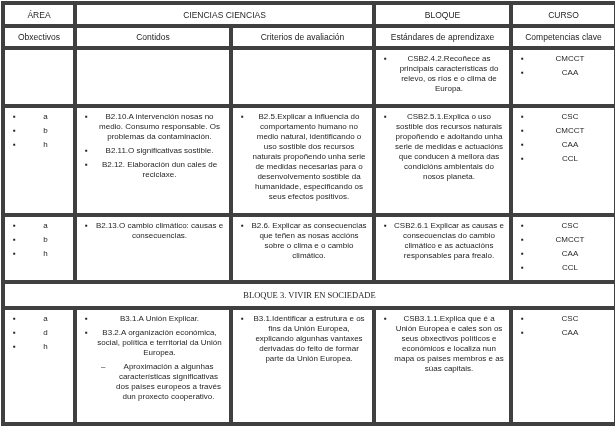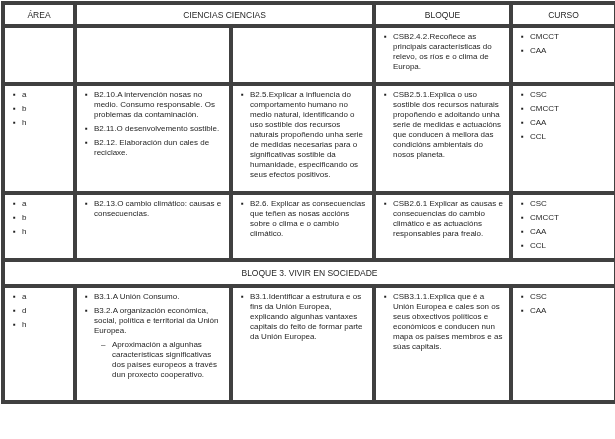--- a/index.html
+++ b/index.html
@@ -23,32 +23,32 @@
     padding: 4px 4px 3px 8px;
     font-size: 8px;
     line-height: 10px;
     overflow: hidden;
   }
   tr.hr1 { height: 23px; }
   tr.hr2 { height: 22px; }
   tr.r1  { height: 58px; }
   tr.r2  { height: 109px; }
   tr.r3  { height: 64px; }
-  tr.rb  { height: 26px; }
+  tr.rb  { height: 26px; font-family: Liberation Serif, serif; }
   tr.r4  { height: 116px; }
   .hdr td, .banner td {
     text-align: center;
     vertical-align: middle;
     padding: 2px 3px;
     font-size: 8.5px;
     line-height: 10px;
   }
   .li { display: flex; margin-bottom: 4px; }
   .li .mk { flex: 0 0 9px; width: 9px; }
-  .li .txt { flex: 1 1 auto; }
+  .li .txt { flex: 1 1 auto; text-align: center; }
   .li.sub { margin-left: 16px; }
   .li.sub .mk { flex-basis: 11px; width: 11px; }
 </style>
 </head>
 <body>
 
 <table class="grid">
   <colgroup>
     <col style="width:72px">
     <col style="width:156px">
@@ -58,20 +58,27 @@
   </colgroup>
 
   <tbody>
       <tr class="hdr hr1">
     <td>ÁREA</td>
     <td colspan="2">CIENCIAS CIENCIAS</td>
     <td>BLOQUE</td>
     <td>CURSO</td>
   </tr>
 
+  <tr class="hdr hr2">
+    <td>Obxectivos</td>
+    <td>Contidos</td>
+    <td>Criterios de avaliación</td>
+    <td>Estándares de aprendizaxe</td>
+    <td>Competencias clave</td>
+  </tr>
 
   <tr class="r1">
     <td>
           <div></div>
         </td>
     <td>
           <div></div>
         </td>
     <td>
           <div></div>
@@ -116,33 +123,33 @@
           </div>
         </td>
     <td>
           <div>
             <div class="li">
               <span class="mk">▪</span>
               <span class="txt">B2.10.A intervención nosas no medio. Consumo responsable. Os problemas da contaminación.</span>
             </div>
             <div class="li">
               <span class="mk">▪</span>
-              <span class="txt">B2.11.O desenvolvemento sostible.</span>
+              <span class="txt">B2.11.O significativas sostible.</span>
             </div>
             <div class="li">
               <span class="mk">▪</span>
               <span class="txt">B2.12. Elaboración dun cales de reciclaxe.</span>
             </div>
           </div>
         </td>
     <td>
           <div>
             <div class="li">
               <span class="mk">▪</span>
-              <span class="txt">B2.5.Explicar a influencia do comportamento humano no medio natural, identificando o uso sostible dos recursos naturais propoñendo unha serie de medidas necesarias para o significativas sostible da humanidade, especificando os seus efectos positivos.</span>
+              <span class="txt">B2.5.Explicar a influencia do comportamento humano no medio natural, identificando o uso sostible dos recursos naturais propoñendo unha serie de medidas necesarias para o desenvolvemento sostible da humanidade, especificando os seus efectos positivos.</span>
             </div>
           </div>
         </td>
     <td>
           <div>
             <div class="li">
               <span class="mk">▪</span>
               <span class="txt">CSB2.5.1.Explica o uso sostible dos recursos naturais propoñendo e adoitando unha serie de medidas e actuacións que conducen á mellora das condicións ambientais do nosos planeta.</span>
             </div>
           </div>
@@ -250,45 +257,45 @@
             <div class="li">
               <span class="mk">▪</span>
               <span class="txt">h</span>
             </div>
           </div>
         </td>
     <td>
           <div>
             <div class="li">
               <span class="mk">▪</span>
-              <span class="txt">B3.1.A Unión Consumo.</span>
+              <span class="txt">B3.1.A Unión Explicar.</span>
             </div>
             <div class="li">
               <span class="mk">▪</span>
               <span class="txt">B3.2.A organización económica, social, política e territorial da Unión Europea.</span>
             </div>
             <div class="li sub">
               <span class="mk">–</span>
               <span class="txt">Aproximación a algunhas características significativas dos países europeos a través dun proxecto cooperativo.</span>
             </div>
           </div>
         </td>
     <td>
           <div>
             <div class="li">
               <span class="mk">▪</span>
-              <span class="txt">B3.1.Identificar a estrutura e os fins da Unión Europea, explicando algunhas vantaxes capitais do feito de formar parte da Unión Europea.</span>
-            </div>
-          </div>
-        </td>
-    <td>
-          <div>
-            <div class="li">
-              <span class="mk">▪</span>
-              <span class="txt">CSB3.1.1.Explica que é a Unión Europea e cales son os seus obxectivos políticos e económicos e conducen nun mapa os países membros e as súas capitais.</span>
+              <span class="txt">B3.1.Identificar a estrutura e os fins da Unión Europea, explicando algunhas vantaxes derivadas do feito de formar parte da Unión Europea.</span>
+            </div>
+          </div>
+        </td>
+    <td>
+          <div>
+            <div class="li">
+              <span class="mk">▪</span>
+              <span class="txt">CSB3.1.1.Explica que é a Unión Europea e cales son os seus obxectivos políticos e económicos e localiza nun mapa os países membros e as súas capitais.</span>
             </div>
           </div>
         </td>
     <td>
           <div>
             <div class="li">
               <span class="mk">▪</span>
               <span class="txt">CSC</span>
             </div>
             <div class="li">

